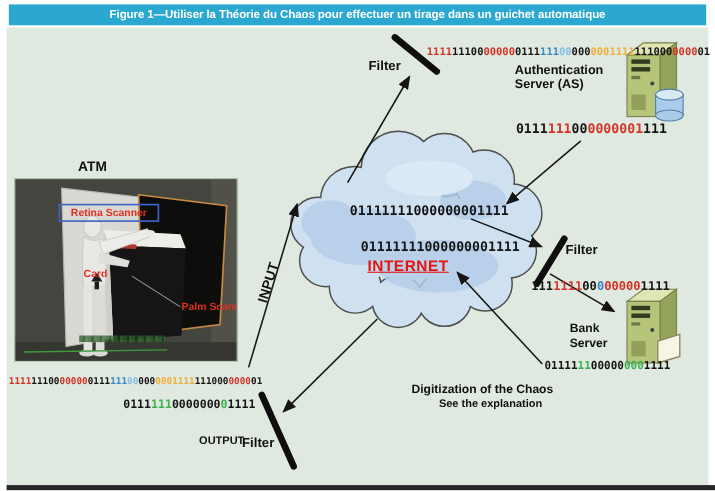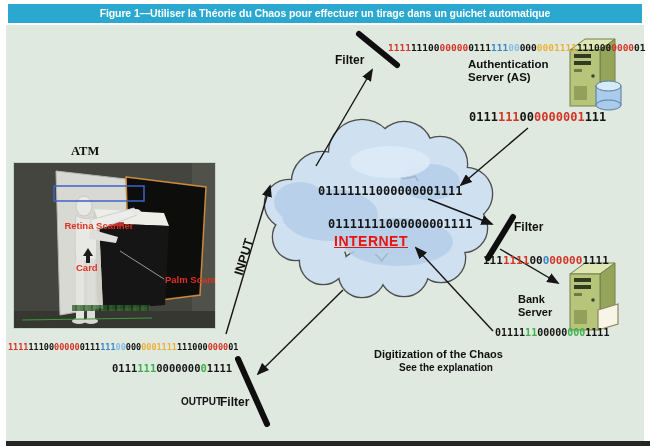--- a/index.html
+++ b/index.html
@@ -132,21 +132,21 @@
 
   <div class="lbl" style="left:335px;top:53px;font-size:12px;">Filter</div>
   <div class="lbl center" style="left:468px;top:58px;width:112px;font-size:11.5px;line-height:13px;">Authentication Server (AS)</div>
   <div class="lbl" style="left:514px;top:220px;font-size:12px;">Filter</div>
   <div class="lbl center" style="left:518px;top:293px;width:62px;font-size:11px;line-height:12.5px;">Bank Server</div>
   <div class="lbl" style="left:374px;top:348px;font-size:11px;">Digitization of the Chaos</div>
   <div class="lbl" style="left:399px;top:362px;font-size:10px;">See the explanation</div>
   <div class="lbl" style="left:181px;top:379px;font-size:10px;margin-top:17px;">OUTPUT</div>
   <div class="lbl" style="left:220px;top:395px;font-size:12px;">Filter</div>
   <div class="lbl" style="left:214px;top:250px;width:60px;font-size:12.5px;transform:rotate(-73deg);transform-origin:center;text-align:center;">INPUT</div>
-  <div class="lbl" style="left:71px;top:144px;font-size:12.5px;font-family:Liberation Serif, serif;">ATM</div>
+  <div class="lbl" style="left:71px;top:144px;font-size:12.5px;">ATM</div>
   <div class="lbl internet" style="left:334px;top:233px;">INTERNET</div>
 
   <div class="bits" style="left:388px;top:42px;font-size:9.5px;"><span class="c-red">1111</span><span class="c-dark">111</span><span class="c-dark">00</span><span class="c-red">00000</span><span class="c-dark">0111</span><span class="c-blue">111</span><span class="c-lightblue">00</span><span class="c-dark">000</span><span class="c-orange">000</span><span class="c-orange">1111</span><span class="c-dark">111000</span><span class="c-red">0000</span><span class="c-dark">01</span></div>
   <div class="bits" style="left:469px;top:110px;font-size:12px;"><span class="c-dark">0111</span><span class="c-red">111</span><span class="c-dark">00</span><span class="c-red">0000001</span><span class="c-dark">111</span></div>
   <div class="bits" style="left:318px;top:184px;font-size:12px;"><span class="c-dark">01111111000000001111</span></div>
   <div class="bits" style="left:328px;top:217px;font-size:12px;"><span class="c-dark">01111111000000001111</span></div>
   <div class="bits" style="left:483px;top:254px;font-size:11px;"><span class="c-dark">111</span><span class="c-red">1111</span><span class="c-dark">00</span><span class="c-blue">0</span><span class="c-red">00000</span><span class="c-dark">1111</span></div>
   <div class="bits" style="left:495px;top:327px;font-size:10px;"><span class="c-dark">01111</span><span class="c-green">11</span><span class="c-dark">00000</span><span class="c-green">000</span><span class="c-dark">1111</span></div>
   <div class="bits" style="left:8px;top:342px;font-size:8.5px;"><span class="c-red">1111</span><span class="c-dark">111</span><span class="c-dark">00</span><span class="c-red">00000</span><span class="c-dark">0111</span><span class="c-blue">111</span><span class="c-lightblue">00</span><span class="c-dark">000</span><span class="c-orange">000</span><span class="c-orange">1111</span><span class="c-dark">111000</span><span class="c-red">0000</span><span class="c-dark">01</span></div>
   <div class="bits" style="left:112px;top:362px;font-size:10.5px;"><span class="c-dark">0111</span><span class="c-green">111</span><span class="c-dark">0000000</span><span class="c-green">0</span><span class="c-dark">1111</span></div>
@@ -174,20 +174,20 @@
         <ellipse cx="77" cy="158" rx="7" ry="3" fill="#d8d8d4"></ellipse>
       </g>
       <rect x="40" y="23" width="90" height="15" fill="none" stroke="#3f63c8" stroke-width="1.5"></rect>
       <g>
         <polygon points="74,85 79,93 69,93" fill="#1c1c1c"></polygon>
         <rect x="72" y="93" width="4" height="7" fill="#1c1c1c"></rect>
       </g>
       <line x1="150" y1="116" x2="106" y2="88" stroke="#9a9a94"></line>
       <line x1="8" y1="157" x2="138" y2="155" stroke="#3f9a3f" stroke-width="1.2"></line>
     </svg>
-    <div class="plabel" style="left:40px;top:25px;width:90px;text-align:center;margin-top:32px;">Retina Scanner</div>
-    <div class="plabel" style="left:62px;top:99px;">Card</div>
+    <div class="plabel" style="left:40px;top:25px;width:90px;text-align:center;">Retina Scanner</div>
+    <div class="plabel" style="left:62px;top:81px;">Card</div>
     <div class="plabel" style="left:151px;top:111px;">Palm Scanner</div>
     <div class="smudge"></div>
   </div>
 
   <div class="bottom-border"></div>
 </div>
 
 </body></html>

